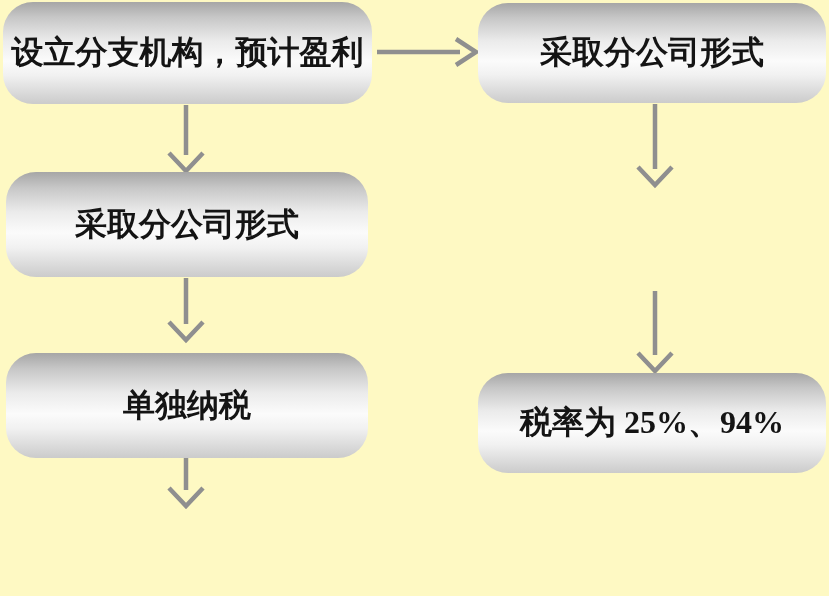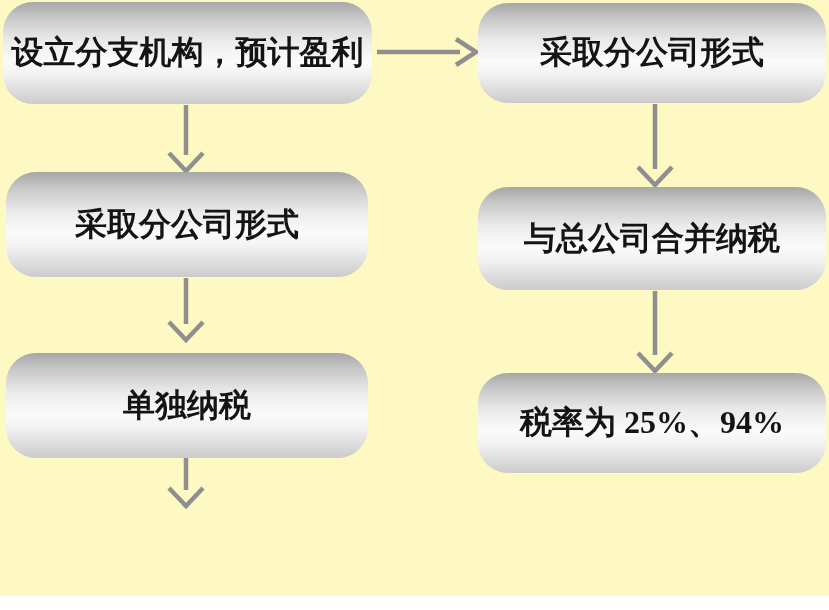--- a/index.html
+++ b/index.html
@@ -96,23 +96,20 @@
   </div>
 
   <div class="node node-branch-form">
     <span>采取分公司形式</span>
   </div>
 
   <div class="node node-subsidiary-form">
     <span>采取分公司形式</span>
   </div>
 
-  <div class="node node-consolidated-tax">
-    <span>与总公司合并纳税</span>
-  </div>
 
   <div class="node node-separate-tax">
     <span>单独纳税</span>
   </div>
 
   <div class="node node-branch-rates">
     <span>税率为 25%、94%</span>
   </div>
 
 

